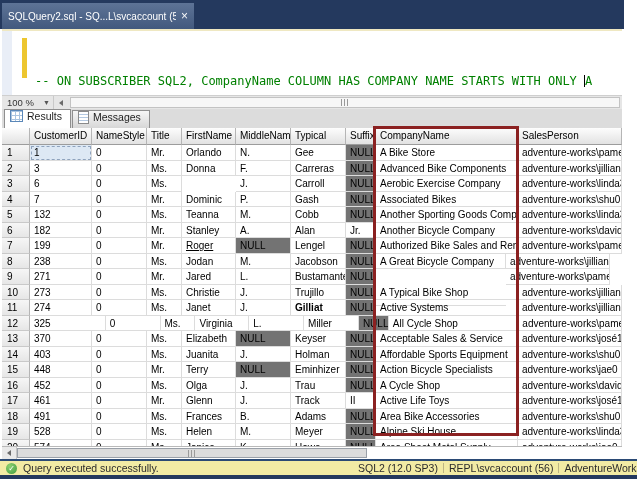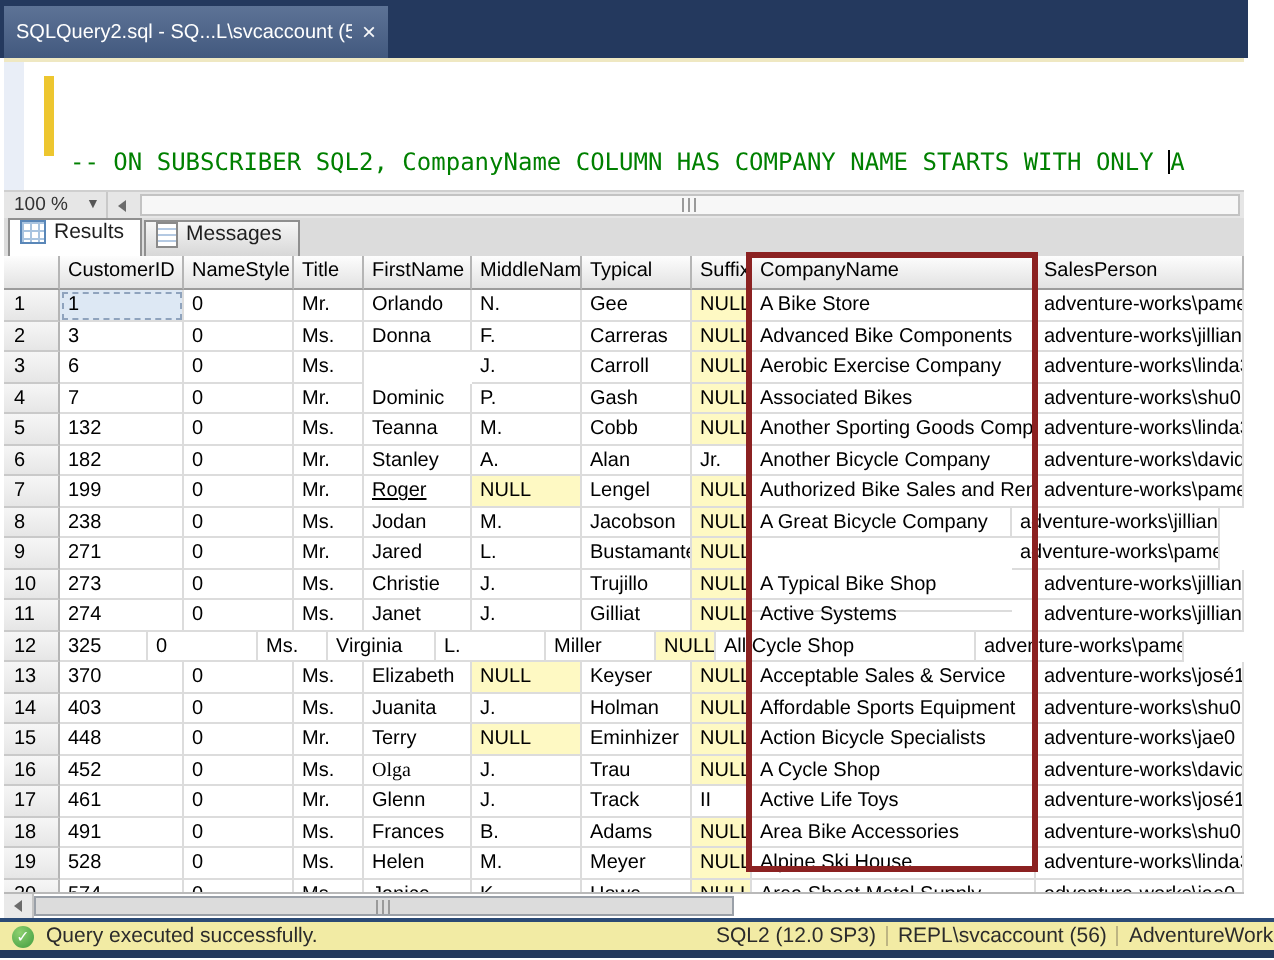--- a/index.html
+++ b/index.html
@@ -57,21 +57,21 @@
   .grid{left:2px;top:128px;width:620px;height:318px;background:#fff;overflow:hidden;
         font-size:10px;color:#000;}
   .g-row{display:flex;height:15.5px;}
   .g-row.g-head{height:17px;}
   .g-cell{box-sizing:border-box;padding:0 0 0 4px;white-space:nowrap;overflow:hidden;
           border-right:1px solid #dcdcdc;border-bottom:1px solid #dcdcdc;line-height:15px;}
   .g-hcell{background:linear-gradient(#fdfdfd,#e2e2e2);border-right:1px solid #b5b5b5;
            border-bottom:1px solid #9c9c9c;line-height:16px;}
   .g-rowno{background:linear-gradient(#f6f6f6,#e6e6e6);border-right:1px solid #b5b5b5;
            border-bottom:1px solid #c9c9c9;padding-left:5px;}
-  .g-cell.null{background:#fef9c3;}
+  .g-cell.null{background:#737373;}
   .g-cell.selected{background:#dde8f4;outline:1px dashed #8fa3bd;outline-offset:-2px;}
 
   
   .redbox{left:373px;top:126px;width:146px;height:310px;border:3px solid #8b2121;
           box-sizing:border-box;pointer-events:none;z-index:5;}
 
   
   .ghscroll{left:2px;top:446px;width:620px;height:13px;background:#fff;
             border-top:1px solid #b9b9b9;box-sizing:border-box;display:flex;align-items:stretch;}
   .ghscroll .sb-btn{background:#e9e9e9;border-right:1px solid #c4c4c4;}
@@ -265,28 +265,28 @@
         <div class="g-cell" style="width: 142px;">A Typical Bike Shop</div>
         <div class="g-cell" style="width: 104px;">adventure-works\jillian0</div>
       </div>
       <div class="g-row">
         <div class="g-cell g-rowno" style="width: 28px;">11</div>
         <div class="g-cell" style="width: 62px;">274</div>
         <div class="g-cell" style="width: 55px;">0</div>
         <div class="g-cell" style="width: 35px;">Ms.</div>
         <div class="g-cell" style="width: 54px;">Janet</div>
         <div class="g-cell" style="width: 55px;">J.</div>
-        <div class="g-cell" style="width: 55px;">Gilliat</div>
+        <div class="g-cell" style="width: 55px; font-weight: bold;">Gilliat</div>
         <div class="g-cell null" style="width: 30px;">NULL</div>
         <div class="g-cell" style="width: 142px;">Active Systems</div>
         <div class="g-cell" style="width: 104px;">adventure-works\jillian0</div>
       </div>
       <div class="g-row">
         <div class="g-cell g-rowno" style="width: 28px;">12</div>
-        <div class="g-cell" style="width: 44px;">325</div>
+        <div class="g-cell" style="width: 76px;">325</div>
         <div class="g-cell" style="width: 55px;">0</div>
         <div class="g-cell" style="width: 35px;">Ms.</div>
         <div class="g-cell" style="width: 54px;">Virginia</div>
         <div class="g-cell" style="width: 55px;">L.</div>
         <div class="g-cell" style="width: 55px;">Miller</div>
         <div class="g-cell null" style="width: 30px;">NULL</div>
         <div class="g-cell" style="width: 130px;">All Cycle Shop</div>
         <div class="g-cell" style="width: 104px;">adventure-works\pamela0</div>
       </div>
       <div class="g-row">
@@ -323,21 +323,21 @@
         <div class="g-cell" style="width: 55px;">Eminhizer</div>
         <div class="g-cell null" style="width: 30px;">NULL</div>
         <div class="g-cell" style="width: 142px;">Action Bicycle Specialists</div>
         <div class="g-cell" style="width: 104px;">adventure-works\jae0</div>
       </div>
       <div class="g-row">
         <div class="g-cell g-rowno" style="width: 28px;">16</div>
         <div class="g-cell" style="width: 62px;">452</div>
         <div class="g-cell" style="width: 55px;">0</div>
         <div class="g-cell" style="width: 35px;">Ms.</div>
-        <div class="g-cell" style="width: 54px; font-family: Liberation Serif, serif;">Olga</div>
+        <div class="g-cell" style="width: 54px;">Olga</div>
         <div class="g-cell" style="width: 55px;">J.</div>
         <div class="g-cell" style="width: 55px;">Trau</div>
         <div class="g-cell null" style="width: 30px;">NULL</div>
         <div class="g-cell" style="width: 142px;">A Cycle Shop</div>
         <div class="g-cell" style="width: 104px;">adventure-works\david8</div>
       </div>
       <div class="g-row">
         <div class="g-cell g-rowno" style="width: 28px;">17</div>
         <div class="g-cell" style="width: 62px;">461</div>
         <div class="g-cell" style="width: 55px;">0</div>

